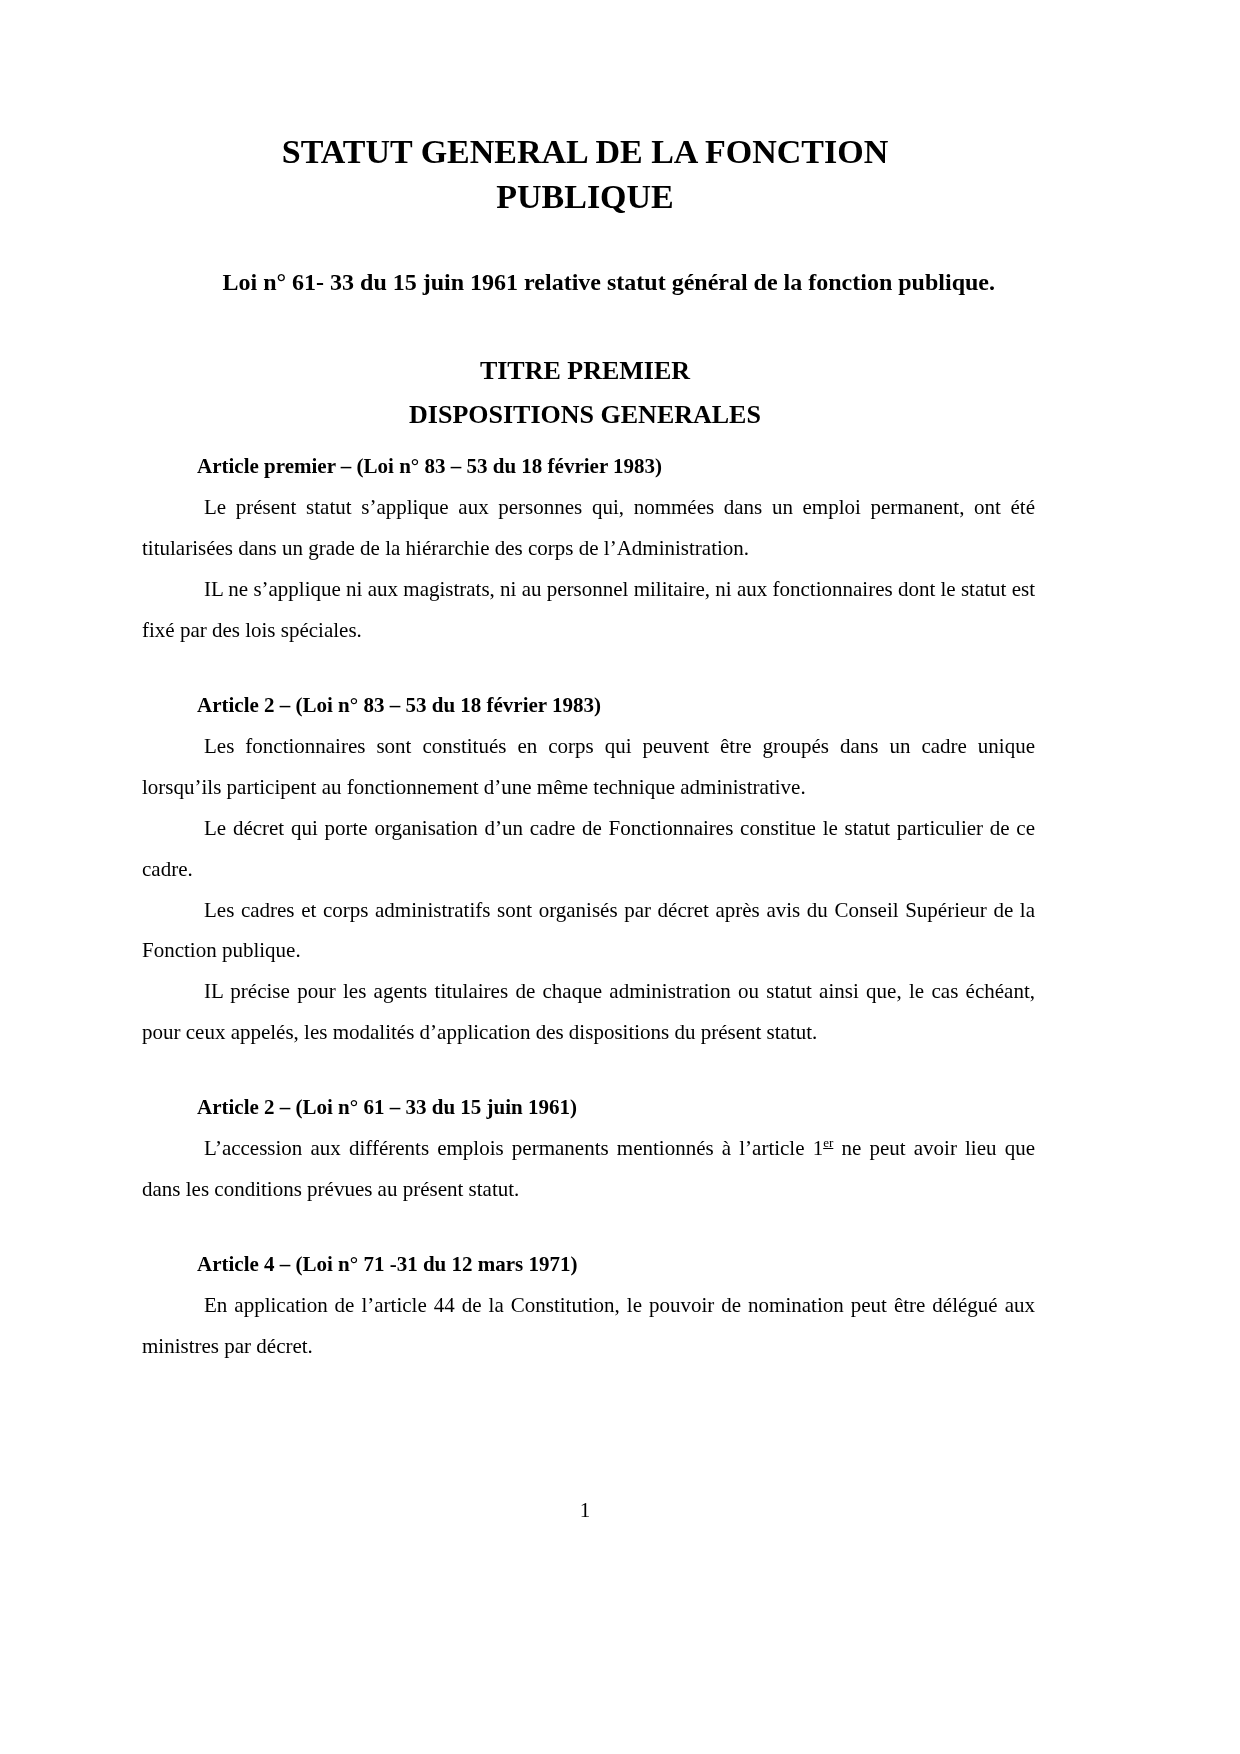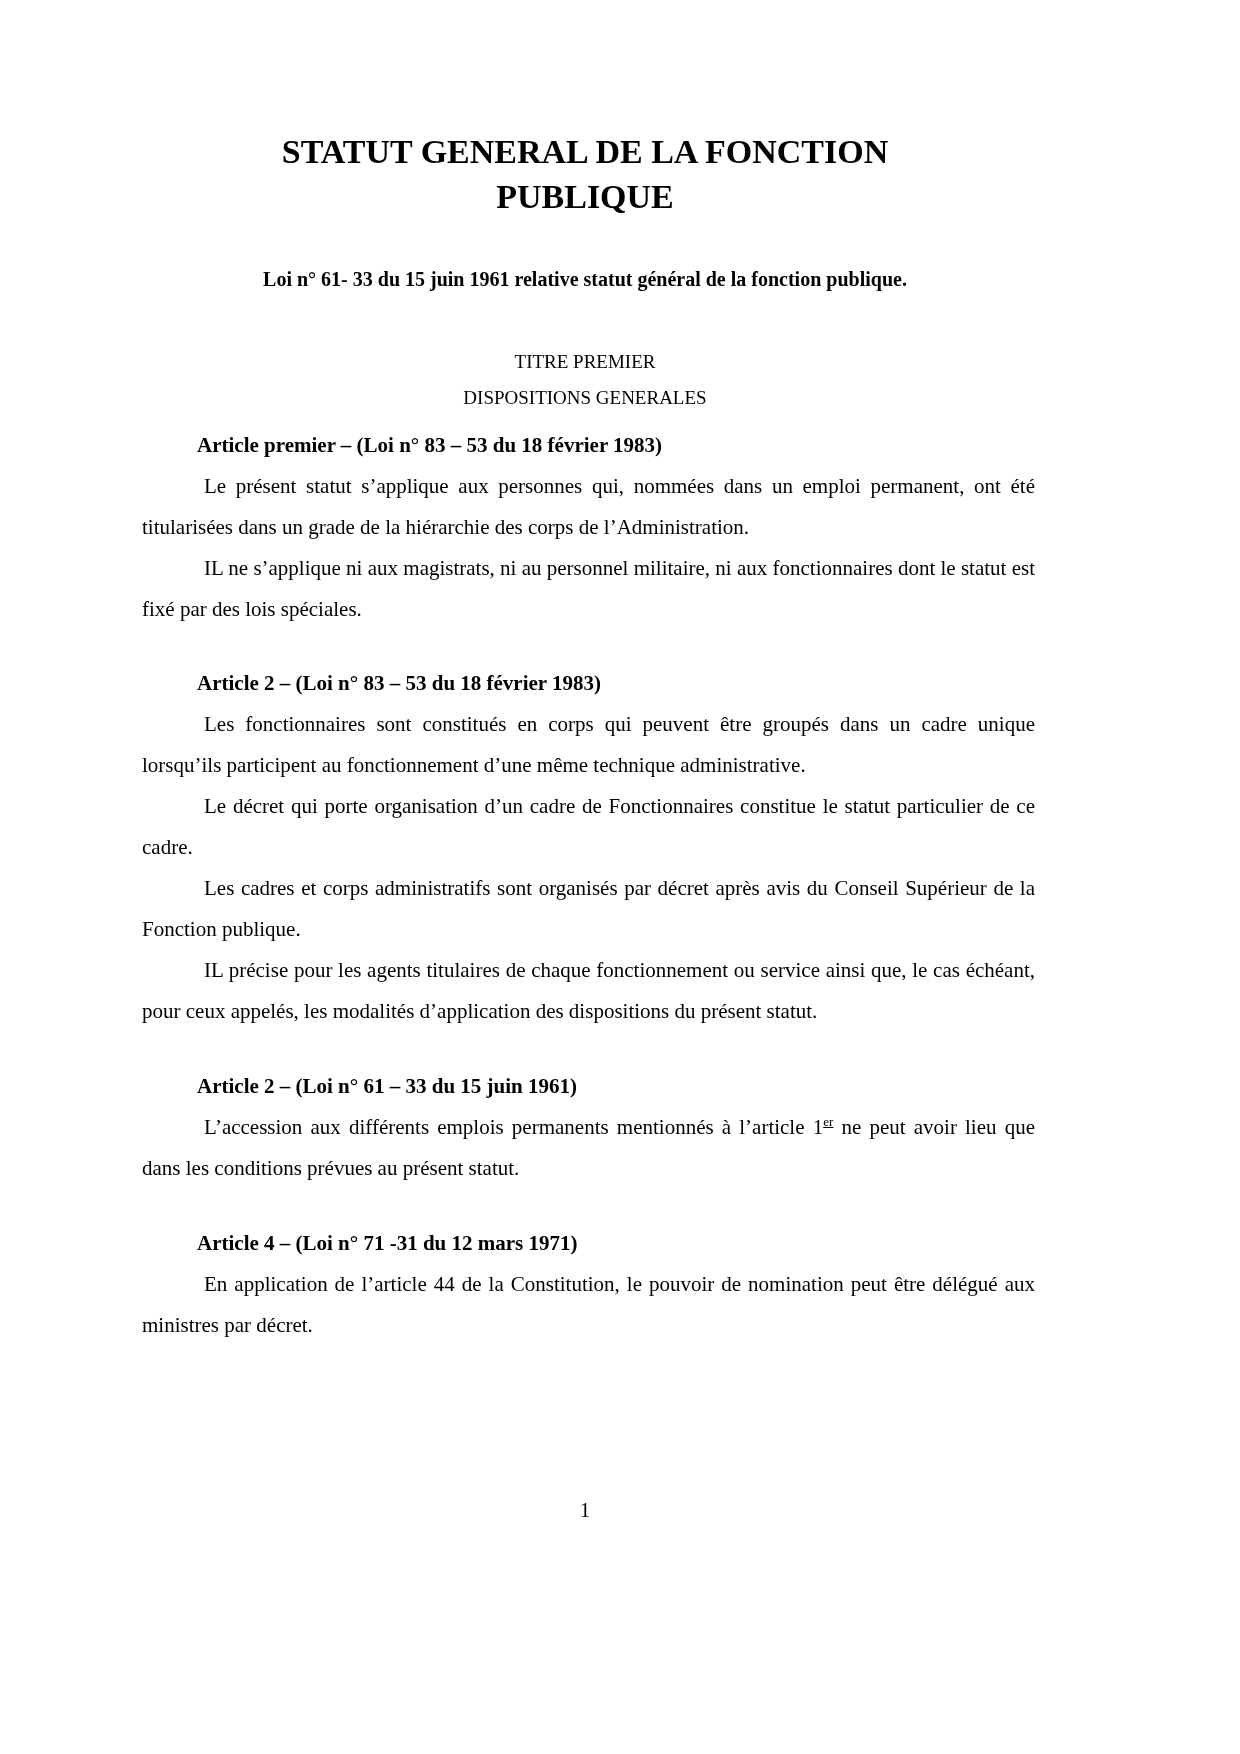--- a/index.html
+++ b/index.html
@@ -18,30 +18,30 @@
   }
   .doc-title {
     font-size: 34px;
     font-weight: bold;
     text-align: center;
     line-height: 1.32;
     margin: 0 auto;
     max-width: 760px;
   }
   .doc-subtitle {
-    font-size: 20px;
+    font-size: 24px;
     font-weight: bold;
-    text-align: center;
+    text-align: right;
     line-height: 1.35;
     margin: 46px auto 8px auto;
     max-width: 820px;
   }
   .center-heading {
-    font-size: 19px;
-    font-weight: normal;
+    font-size: 26px;
+    font-weight: bold;
     text-align: center;
   }
   .titre-heading { margin-top: 58px; }
   .section-heading { margin-top: 14px; }
   .article { margin-top: 34px; }
   .article.first { margin-top: 16px; }
   .article-heading {
     font-size: 21px;
     font-weight: bold;
     text-indent: 62px;
@@ -81,21 +81,21 @@
     <p class="article-heading">Article premier – (Loi n° 83 – 53 du 18 février 1983)</p>
     <p class="body-par">Le présent statut s’applique aux personnes qui, nommées dans un emploi permanent, ont été titularisées dans un grade de la hiérarchie des corps de l’Administration.</p>
     <p class="body-par">IL ne s’applique ni aux magistrats, ni au personnel militaire, ni aux fonctionnaires dont le statut est fixé par des lois spéciales.</p>
   </section>
 
   <section class="article">
     <p class="article-heading">Article 2 – (Loi n° 83 – 53 du 18 février 1983)</p>
     <p class="body-par">Les fonctionnaires sont constitués en corps qui peuvent être groupés dans un cadre unique lorsqu’ils participent au fonctionnement d’une même technique administrative.</p>
     <p class="body-par">Le décret qui porte organisation d’un cadre de Fonctionnaires constitue le statut particulier de ce cadre.</p>
     <p class="body-par">Les cadres et corps administratifs sont organisés par décret après avis du Conseil Supérieur de la Fonction publique.</p>
-    <p class="body-par">IL précise pour les agents titulaires de chaque fonctionnement ou service ainsi que, le cas échéant, pour ceux appelés, les modalités d’application des dispositions du présent statut.</p>
+    <p class="body-par">IL précise pour les agents titulaires de chaque administration ou statut ainsi que, le cas échéant, pour ceux appelés, les modalités d’application des dispositions du présent statut.</p>
   </section>
 
   <section class="article">
     <p class="article-heading">Article 2 – (Loi n° 61 – 33 du 15 juin 1961)</p>
     <p class="body-par"><span>L’accession aux différents emplois permanents mentionnés à l’article 1</span><sup>er</sup><span> ne peut avoir lieu que dans les conditions prévues au présent statut.</span></p>
   </section>
 
   <section class="article">
     <p class="article-heading">Article 4 – (Loi n° 71 -31 du 12 mars 1971)</p>
     <p class="body-par">En application de l’article 44 de la Constitution, le pouvoir de nomination peut être délégué aux ministres par décret.</p>

